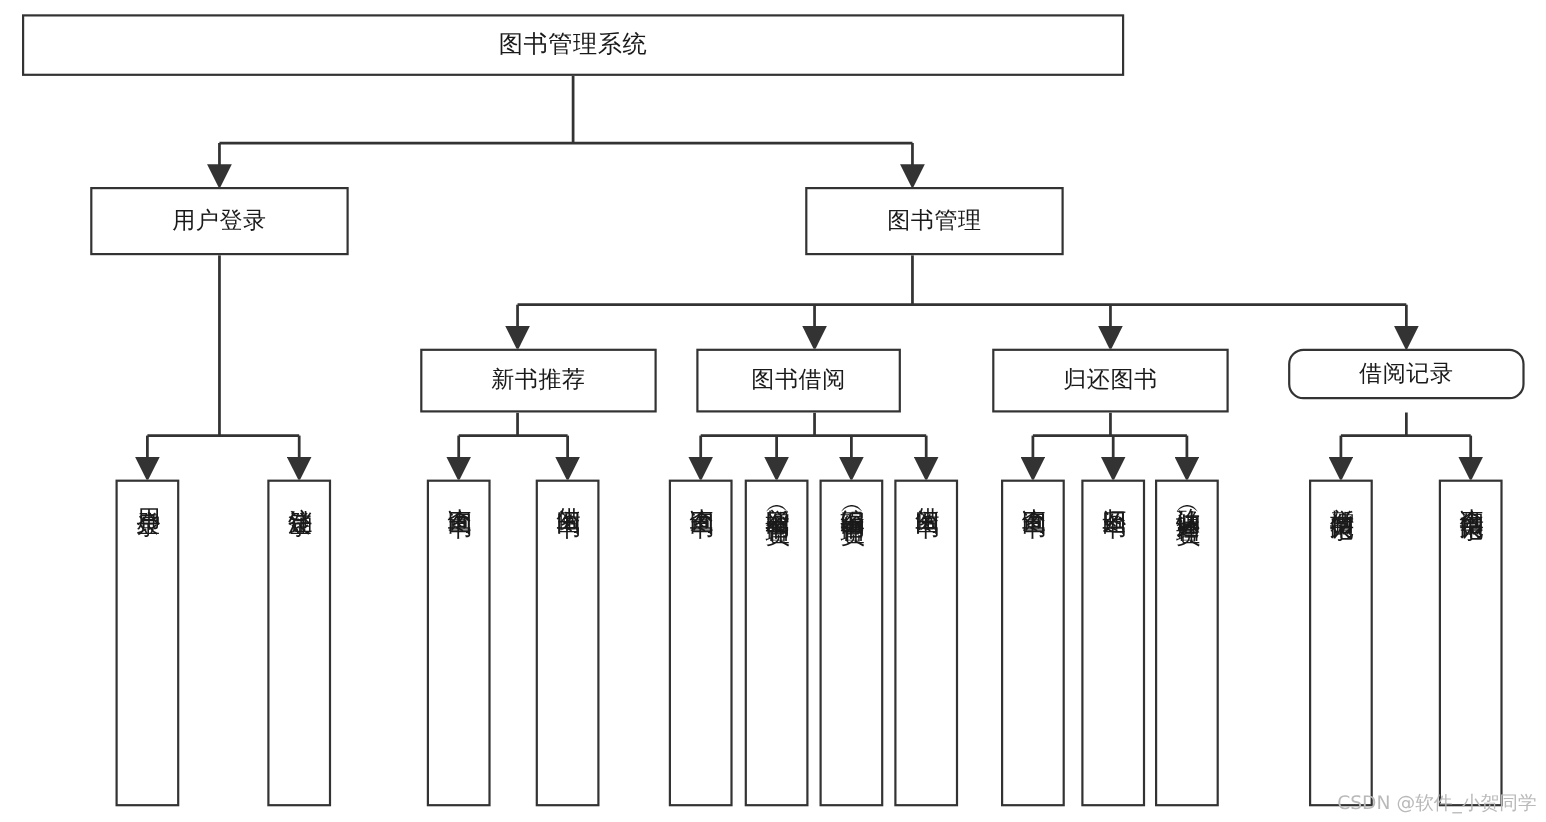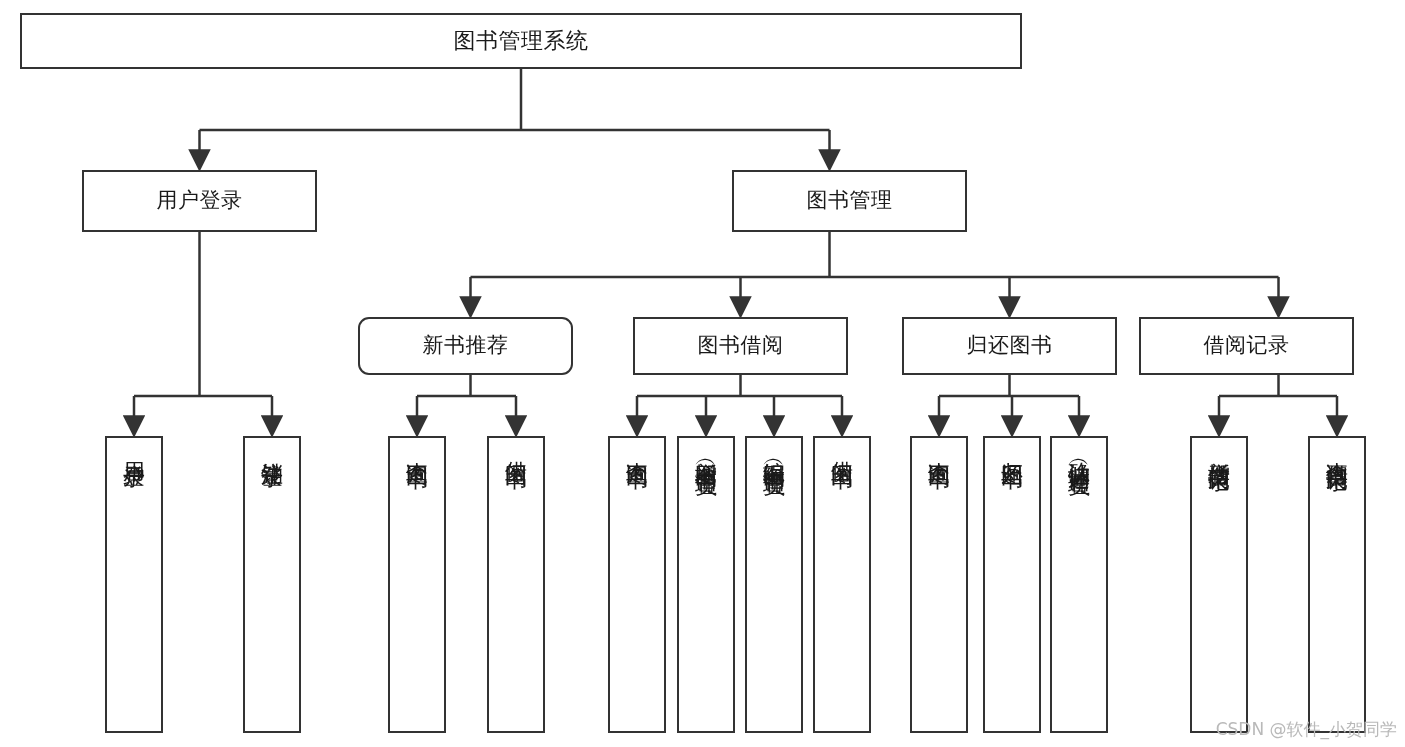--- a/index.html
+++ b/index.html
@@ -119,30 +119,30 @@
   <div id="node-layer">
       <div class="node horizontal title" style="left: 20px; top: 13px; width: 1002px; height: 56px;">
         <span class="label">图书管理系统</span>
       </div>
       <div class="node horizontal" style="left: 82px; top: 170px; width: 235px; height: 62px;">
         <span class="label">用户登录</span>
       </div>
       <div class="node horizontal" style="left: 712px; top: 170px; width: 235px; height: 62px; margin-left: 20px;">
         <span class="label">图书管理</span>
       </div>
-      <div class="node horizontal" style="left: 358px; top: 317px; width: 215px; height: 58px; border-radius: 11px;">
+      <div class="node horizontal" style="left: 382px; top: 317px; width: 215px; height: 58px;">
         <span class="label">新书推荐</span>
       </div>
-      <div class="node horizontal" style="left: 633px; top: 317px; width: 215px; height: 58px;">
+      <div class="node horizontal" style="left: 633px; top: 317px; width: 186px; height: 58px;">
         <span class="label">图书借阅</span>
       </div>
       <div class="node horizontal" style="left: 902px; top: 317px; width: 215px; height: 58px;">
         <span class="label">归还图书</span>
       </div>
-      <div class="node horizontal" style="left: 1139px; top: 317px; width: 215px; height: 58px;">
+      <div class="node horizontal" style="left: 1171px; top: 317px; width: 215px; height: 46px; border-radius: 14px;">
         <span class="label">借阅记录</span>
       </div>
       <div class="node vertical" style="left: 105px; top: 436px; width: 58px; height: 297px;">
         <span class="label">用户登录</span>
       </div>
       <div class="node vertical" style="left: 243px; top: 436px; width: 58px; height: 297px;">
         <span class="label">注销登录</span>
       </div>
       <div class="node vertical" style="left: 388px; top: 436px; width: 58px; height: 297px;">
         <span class="label">查询图书</span>

